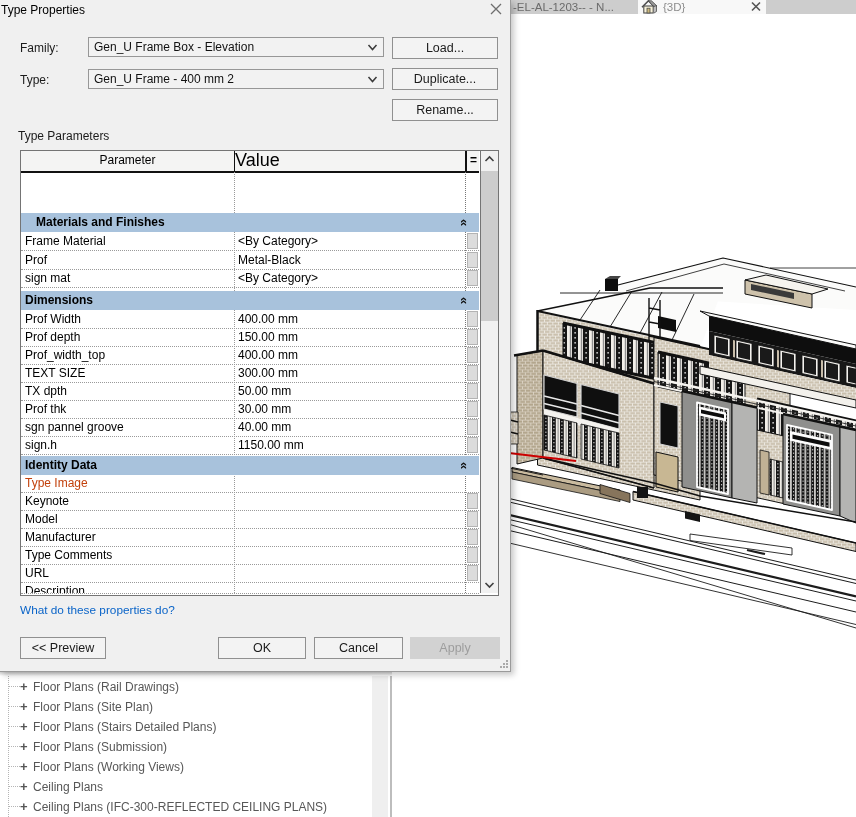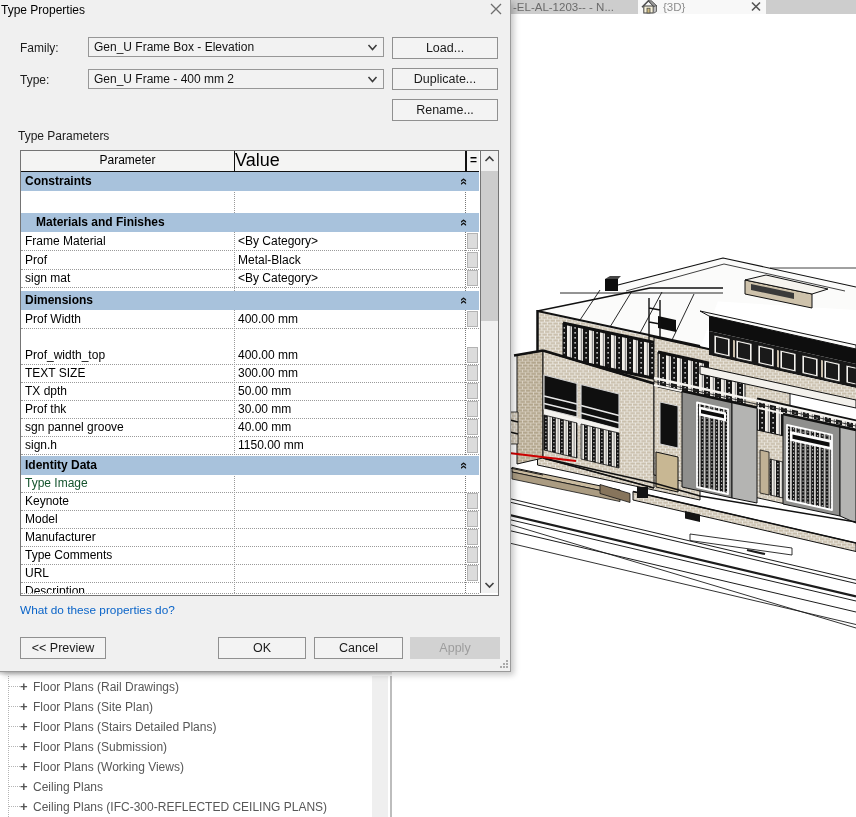--- a/index.html
+++ b/index.html
@@ -254,22 +254,20 @@
 
   <div id="grid">
     <div class="hdr">
       <div style="position:absolute;left:0;top:0;width:213px;height:20px;text-align:center;font-size:12px;line-height:19px">Parameter</div>
       <div style="position:absolute;left:213px;top:0;width:231px;height:20px;text-align:left;font-size:18px;line-height:19px;border-left:1px solid #111">Value</div>
       <div style="position:absolute;left:444px;top:0;width:13px;height:20px;text-align:center;font-size:12px;line-height:19px;border-left:2px solid #111;font-weight:bold">=</div>
     </div>
 
     <div style="position:absolute;left:213px;top:21px;width:1px;height:421px;border-left:1px dotted #999"></div>
     <div style="position:absolute;left:444px;top:21px;width:1px;height:421px;border-left:1px dotted #777"></div>
-    <div class="band" style="top:21px">
-      <span style="margin-left:4px">Constraints</span><span class="chev2">«</span></div>
     <div class="band" style="top:62px"><span style="margin-left:15px">Materials and Finishes</span><span class="chev2">«</span></div>
     <div class="row" style="top:81px">
         <span class="pn">Frame Material</span>
         <span class="pv">&lt;By Category&gt;</span>
         <div class="eq"></div>
       </div>
     <div class="row" style="top:99.5px">
         <span class="pn">Prof</span>
         <span class="pv">Metal-Black</span>
         <div class="eq"></div>
@@ -278,20 +276,25 @@
         <span class="pn">sign mat</span>
         <span class="pv">&lt;By Category&gt;</span>
         <div class="eq"></div>
       </div>
     <div class="band" style="top:139.5px"><span style="margin-left:4px">Dimensions</span><span class="chev2">«</span></div>
     <div class="row" style="top:158.5px">
         <span class="pn">Prof Width</span>
         <span class="pv">400.00 mm</span>
         <div class="eq"></div>
       </div>
+    <div class="row" style="top:176.5px">
+        <span class="pn">Prof depth</span>
+        <span class="pv">150.00 mm</span>
+        <div class="eq"></div>
+      </div>
     <div class="row" style="top:194.5px">
         <span class="pn">Prof_width_top</span>
         <span class="pv">400.00 mm</span>
         <div class="eq"></div>
       </div>
     <div class="row" style="top:212.5px">
         <span class="pn">TEXT SIZE</span>
         <span class="pv">300.00 mm</span>
         <div class="eq"></div>
       </div>
@@ -310,21 +313,21 @@
         <span class="pv">40.00 mm</span>
         <div class="eq"></div>
       </div>
     <div class="row" style="top:284.5px">
         <span class="pn">sign.h</span>
         <span class="pv">1150.00 mm</span>
         <div class="eq"></div>
       </div>
     <div class="band" style="top:304.5px"><span style="margin-left:4px">Identity Data</span><span class="chev2">«</span></div>
     <div class="row" style="top:323px">
-        <span class="pn" style="color:#14532d">Type Image</span>
+        <span class="pn" style="color:#c2410c">Type Image</span>
       </div>
     <div class="row" style="top:341px">
         <span class="pn">Keynote</span>
         <div class="eq"></div>
       </div>
     <div class="row" style="top:359px">
         <span class="pn">Model</span>
         <div class="eq"></div>
       </div>
     <div class="row" style="top:377px">

